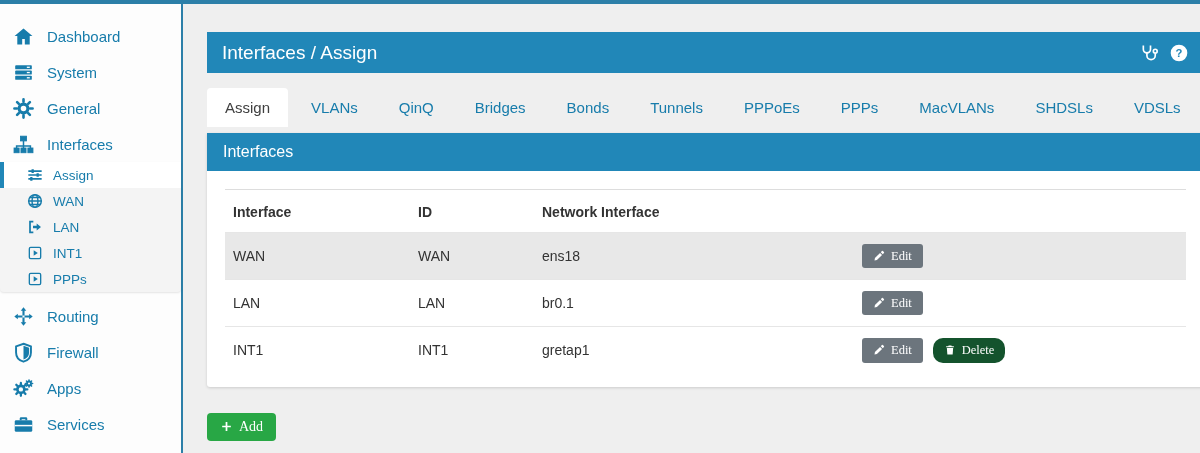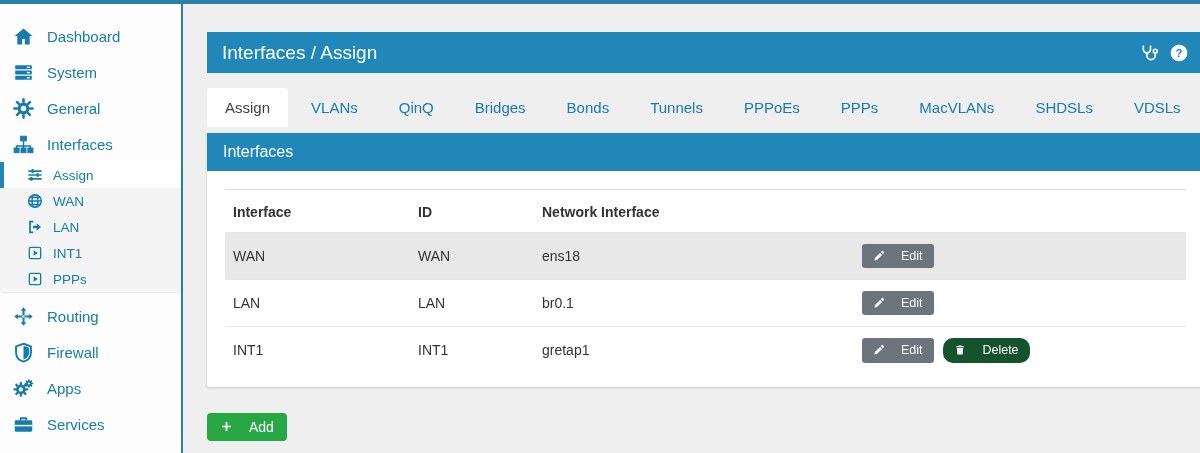--- a/index.html
+++ b/index.html
@@ -43,23 +43,23 @@
     align-items:center; padding:0 16px; font-size:16px; }
   .panel-body { padding:18px 18px 13px; }
 
   table { width:100%; border-collapse:collapse; font-size:14px; color:#333; }
   thead th { text-align:left; font-weight:bold; padding:14px 8px 12px;
     border-top:1px solid #ddd; }
   th.c1 { width:185px; } th.c2 { width:124px; } th.c3 { width:320px;margin-left:13px; }
   tbody td { padding:10px 8px; height:47px; border-top:1px solid #e6e6e6; }
   tr.highlighted { background:#e8e8e8; }
 
-  .btn { display:inline-flex; align-items:center; gap:16px; border:none;
+  .btn { display:inline-flex; align-items:center; gap:6px; border:none;
     border-radius:3px; color:#fff; font-size:12.5px; padding:6px 11px;
-    font-family:Liberation Sans, sans-serif; cursor:pointer; line-height:1; }
+    font-family:Liberation Serif, serif; cursor:pointer; line-height:1; }
   .btn .bicon { width:12px; height:12px; }
   .btn-edit { background:#6c757d; }
   .btn-delete { background:#14532d; margin-left:6px;border-radius:10px; }
 
   .footer-row { display:flex; justify-content:flex-start; margin-top:26px; padding-right:4px; }
   .btn-add { background:#28a745; font-size:14px; padding:7px 13px; border-radius:4px; }
   .btn-add .bicon { width:13px; height:13px; }
 </style>
 </head>
 <body>

